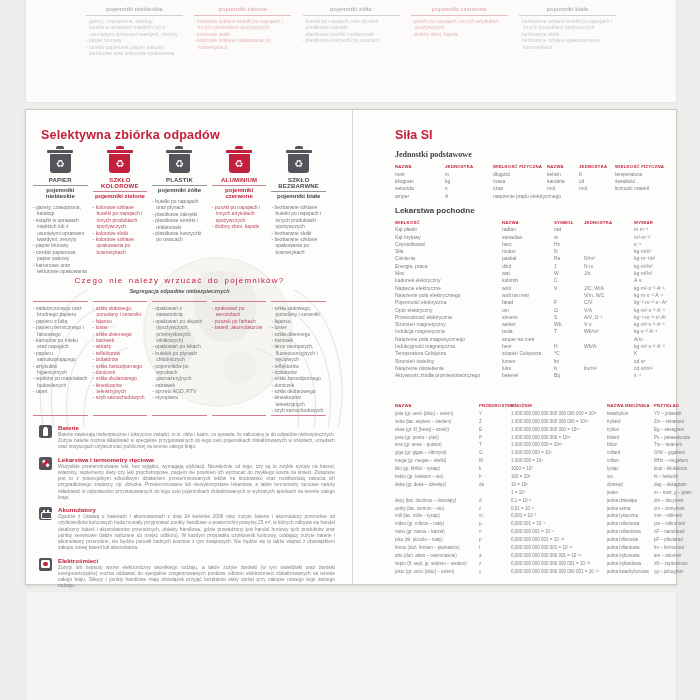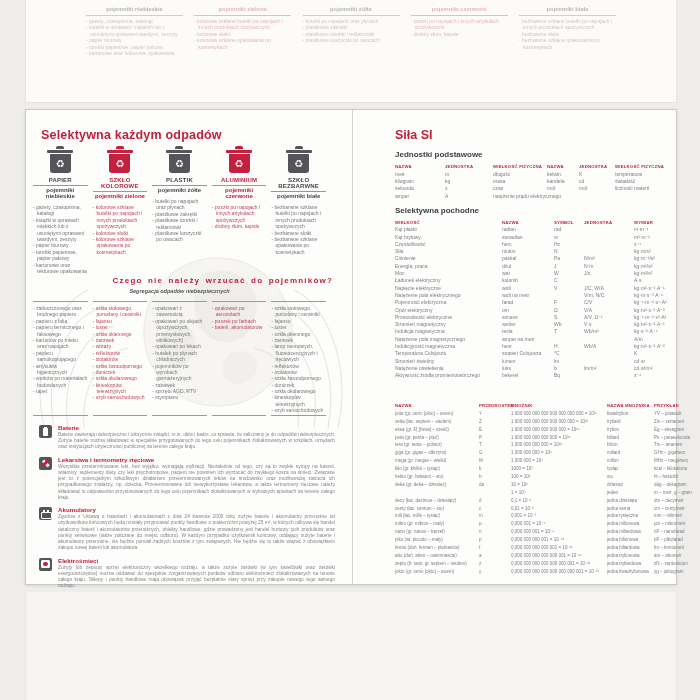--- a/index.html
+++ b/index.html
@@ -47,21 +47,21 @@
   .bin-sub{margin-top:1.5px;text-align:center;font-size:6px;font-weight:700;}
   .dark .bin-name,.dark .bin-sub{color:#47484c;}
   .dark .bin-rule{background:#96979b;}
   .redc .bin-name,.redc .bin-sub{color:#c2203c;}
   .redc .bin-rule{background:#cf8292;}
   .bin-list, .dont-list{margin:5px 0 0;padding:0;list-style:none;font-size:5px;line-height:1.28;text-align:left;}
   .bin-list li,.dont-list li{padding-left:4px;text-indent:-4px;}
   .bin-list li::before,.dont-list li::before{content:"- ";}
   .dark .bin-list,.dark .dont-list{color:#77787c;}
   .redc .bin-list,.redc .dont-list{color:#bd4a62;}
-  .dont-head{left:0;top:166px;width:307px;text-align:right;font-size:8px;font-weight:700;
+  .dont-head{left:0;top:166px;width:307px;text-align:center;font-size:8px;font-weight:400;
              letter-spacing:1.2px;word-spacing:2px;}
   .dont-sub{left:0;top:178px;width:307px;text-align:center;font-size:5.5px;font-style:italic;
             font-weight:600;color:#55565a;}
   .donts-row{left:7px;top:191px;width:293px;display:flex;gap:5px;}
   .dont-col{flex:1 1 0;min-width:0;height:115px;border-top:1px solid #d2808f;border-bottom:1px solid #d2808f;padding-top:2px;}
   .dont-col .dont-list{margin-top:1px;}
   .notes{left:13px;top:314px;width:296px;display:flex;flex-direction:column;gap:5px;}
   .note{display:flex;gap:6px;}
   .nicon{width:13px;height:13px;background:#54555b;border-radius:2px;position:relative;flex:0 0 13px;margin-top:1px;}
   .nicon::before,.nicon::after{content:"";position:absolute;}
@@ -72,21 +72,21 @@
   .i-accu::before{width:9px;height:5.5px;border:1px solid #fff;border-radius:1px;left:2px;top:4.5px;}
   .i-accu::after{width:2px;height:2px;background:#fff;left:3.5px;top:2.5px;box-shadow:4px 0 0 #fff;}
   .i-ewaste::before{width:8.5px;height:8.5px;background:#fff;border-radius:1.5px;left:2.2px;top:2.2px;}
   .i-ewaste::after{width:4.5px;height:4.5px;background:#c2203c;border-radius:50%;left:4.2px;top:4.2px;}
   .nbody{flex:1;min-width:0;}
   .ntitle{font-size:6.2px;font-weight:700;color:#c2203c;margin-bottom:1px;}
   .ntext{font-size:4.8px;line-height:1.3;color:#85868a;text-align:justify;}
   
   .rp-title{left:42px;top:10px;font-size:12.5px;font-weight:700;}
   .rp-h{font-size:8px;font-weight:600;color:#3f4043;}
-  .rp-h1{left:42px;top:40px;}
+  .rp-h1{left:42px;top:40px;font-family:Liberation Serif, serif;}
   .rp-h2{left:42px;top:96px;}
   .tbl{position:absolute;}
   .trow{display:grid;white-space:nowrap;font-size:5px;line-height:7.2px;height:7.2px;color:#7d7e83;}
   .thead{font-size:4.3px;font-weight:700;color:#c2273e;letter-spacing:.2px;height:8px;line-height:8px;}
   .t-base{left:0;top:0;width:150px;}
   .t-base .trow{grid-template-columns:50px 48px 1fr;}
   .t-base2{left:152px;top:0;width:124px;}
   .t-base2 .trow{grid-template-columns:32px 36px 1fr;}
   .t-wrap1{left:42px;top:53px;width:278px;height:40px;position:absolute;}
   .t-der{left:42px;top:109px;width:278px;}
@@ -163,21 +163,21 @@
         <path d="M34 168 C30 138 34 114 46 94 C54 80 66 70 80 66"></path>
         <path d="M50 168 C48 142 54 122 66 106 C74 96 84 90 94 88"></path>
       </svg>
       <svg class="decor" style="left:222px;top:150px;opacity:.6" width="100" height="170" viewBox="0 0 100 170" fill="none" stroke="#dbd8d3" stroke-width="1.2">
         <path d="M90 168 C98 130 94 100 82 72 C74 52 62 38 46 30"></path>
         <path d="M80 168 C86 134 82 106 70 82 C62 66 50 54 34 48"></path>
         <path d="M66 168 C70 138 66 114 54 94 C46 80 34 70 20 66"></path>
         <path d="M50 168 C52 142 46 122 34 106 C26 96 16 90 6 88"></path>
       </svg>
 
-      <h1 class="abs lp-title red-t">Selektywna każdym odpadów</h1>
+      <h1 class="abs lp-title red-t">Selektywna zbiórka odpadów</h1>
 
       <div class="abs bins-row">
         <div class="bin-col dark">
           <div class="bin">
               <div class="handle"></div>
               <div class="lid"></div>
               <div class="bbody">
                 <span class="recycle">♻</span>
               </div>
             </div>
@@ -419,21 +419,21 @@
               </div>
               <div class="trow">
                 <span>mol</span>
                 <span>mol</span>
                 <span>liczność materii</span>
               </div>
             </div>
         </div>
       </div>
 
-      <div class="abs rp-h rp-h2">Selektywna pochodne</div>
+      <div class="abs rp-h rp-h2">Lekarstwa pochodne</div>
       <div class="tbl t-der">
         <div class="trow thead">
             <span>WIELKOŚĆ</span>
             <span>NAZWA</span>
             <span>SYMBOL</span>
             <span>JEDNOSTKA</span>
             <span>WYMIAR</span>
           </div>
         <div>
 

